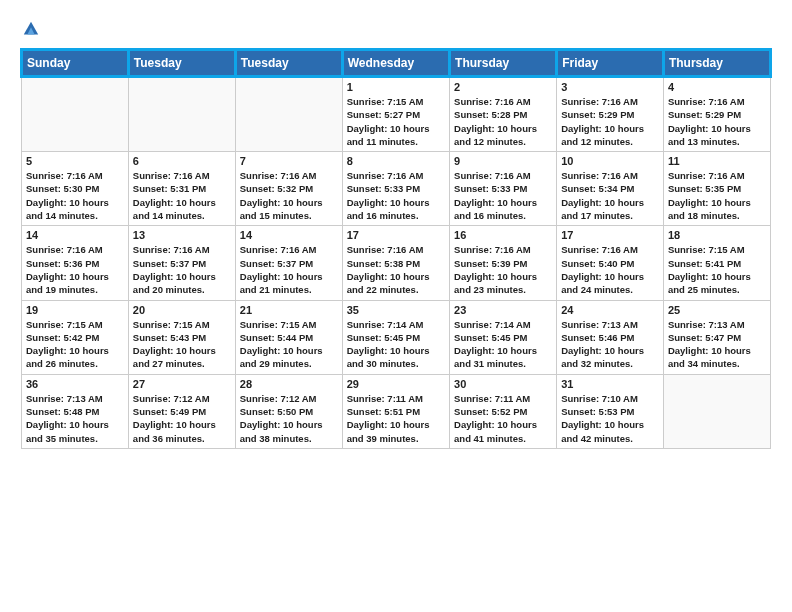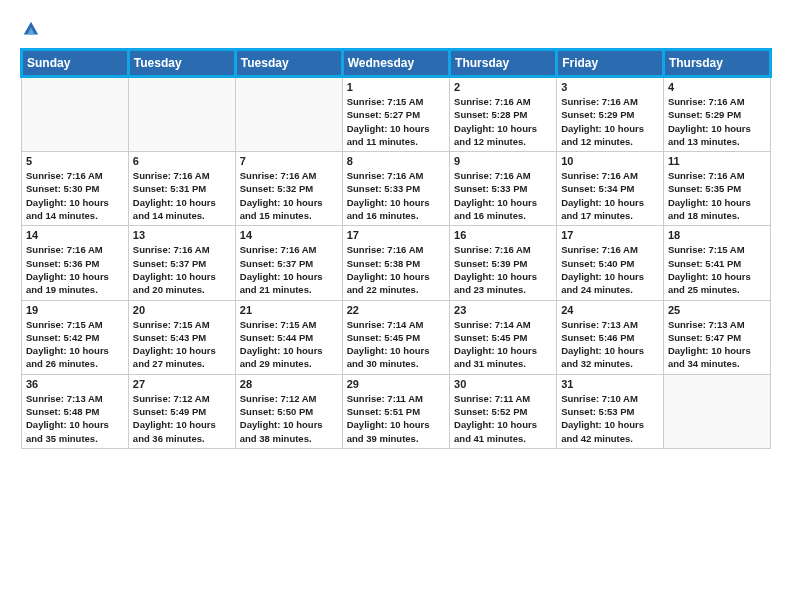--- a/index.html
+++ b/index.html
@@ -282,21 +282,21 @@
 and 27 minutes.</div>
           </td>
           <td>
             <span class="day-num">21</span>
             <div class="cell-content" style="white-space: pre-line;">Sunrise: 7:15 AM
 Sunset: 5:44 PM
 Daylight: 10 hours
 and 29 minutes.</div>
           </td>
           <td>
-            <span class="day-num">22</span>
+            <span class="day-num">35</span>
             <div class="cell-content" style="white-space: pre-line;">Sunrise: 7:14 AM
 Sunset: 5:45 PM
 Daylight: 10 hours
 and 30 minutes.</div>
           </td>
           <td>
             <span class="day-num">23</span>
             <div class="cell-content" style="white-space: pre-line;">Sunrise: 7:14 AM
 Sunset: 5:45 PM
 Daylight: 10 hours

